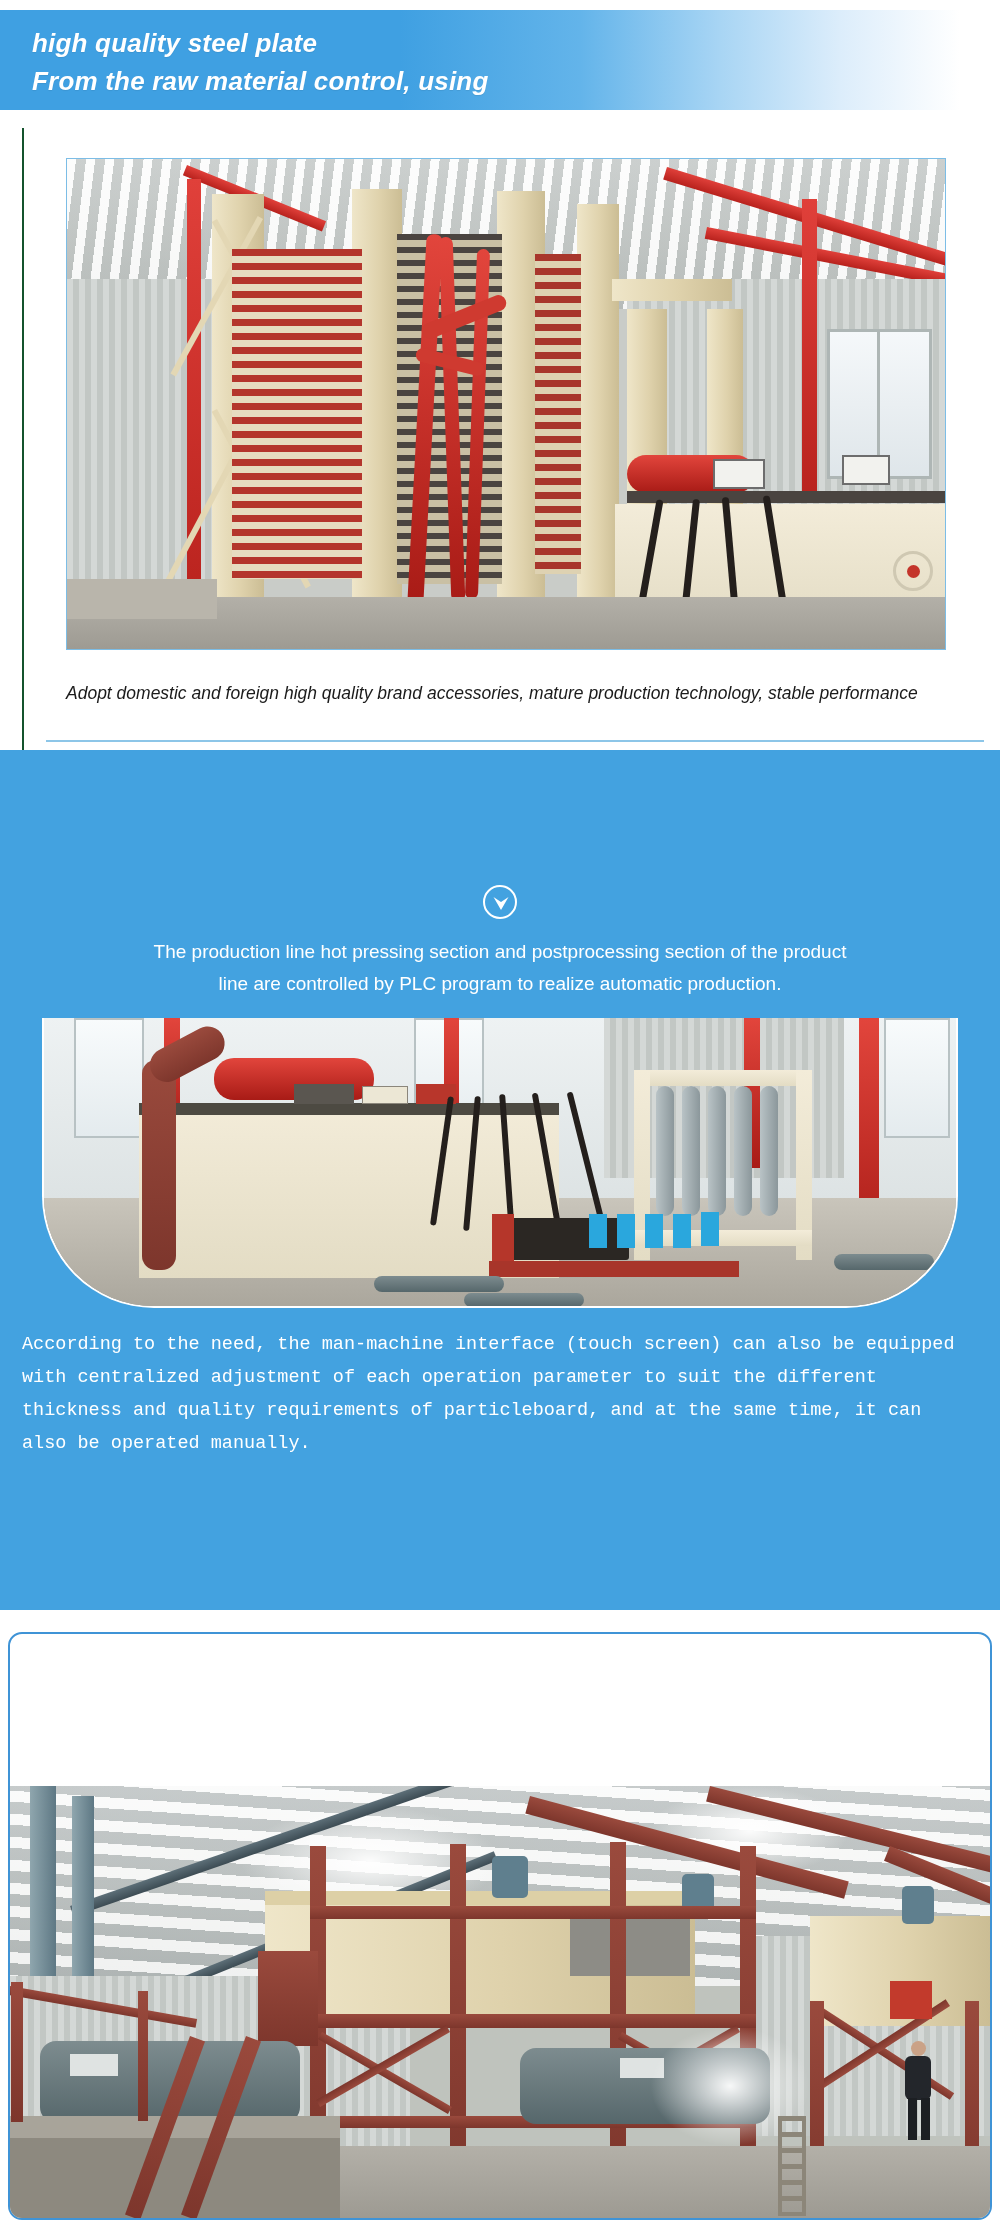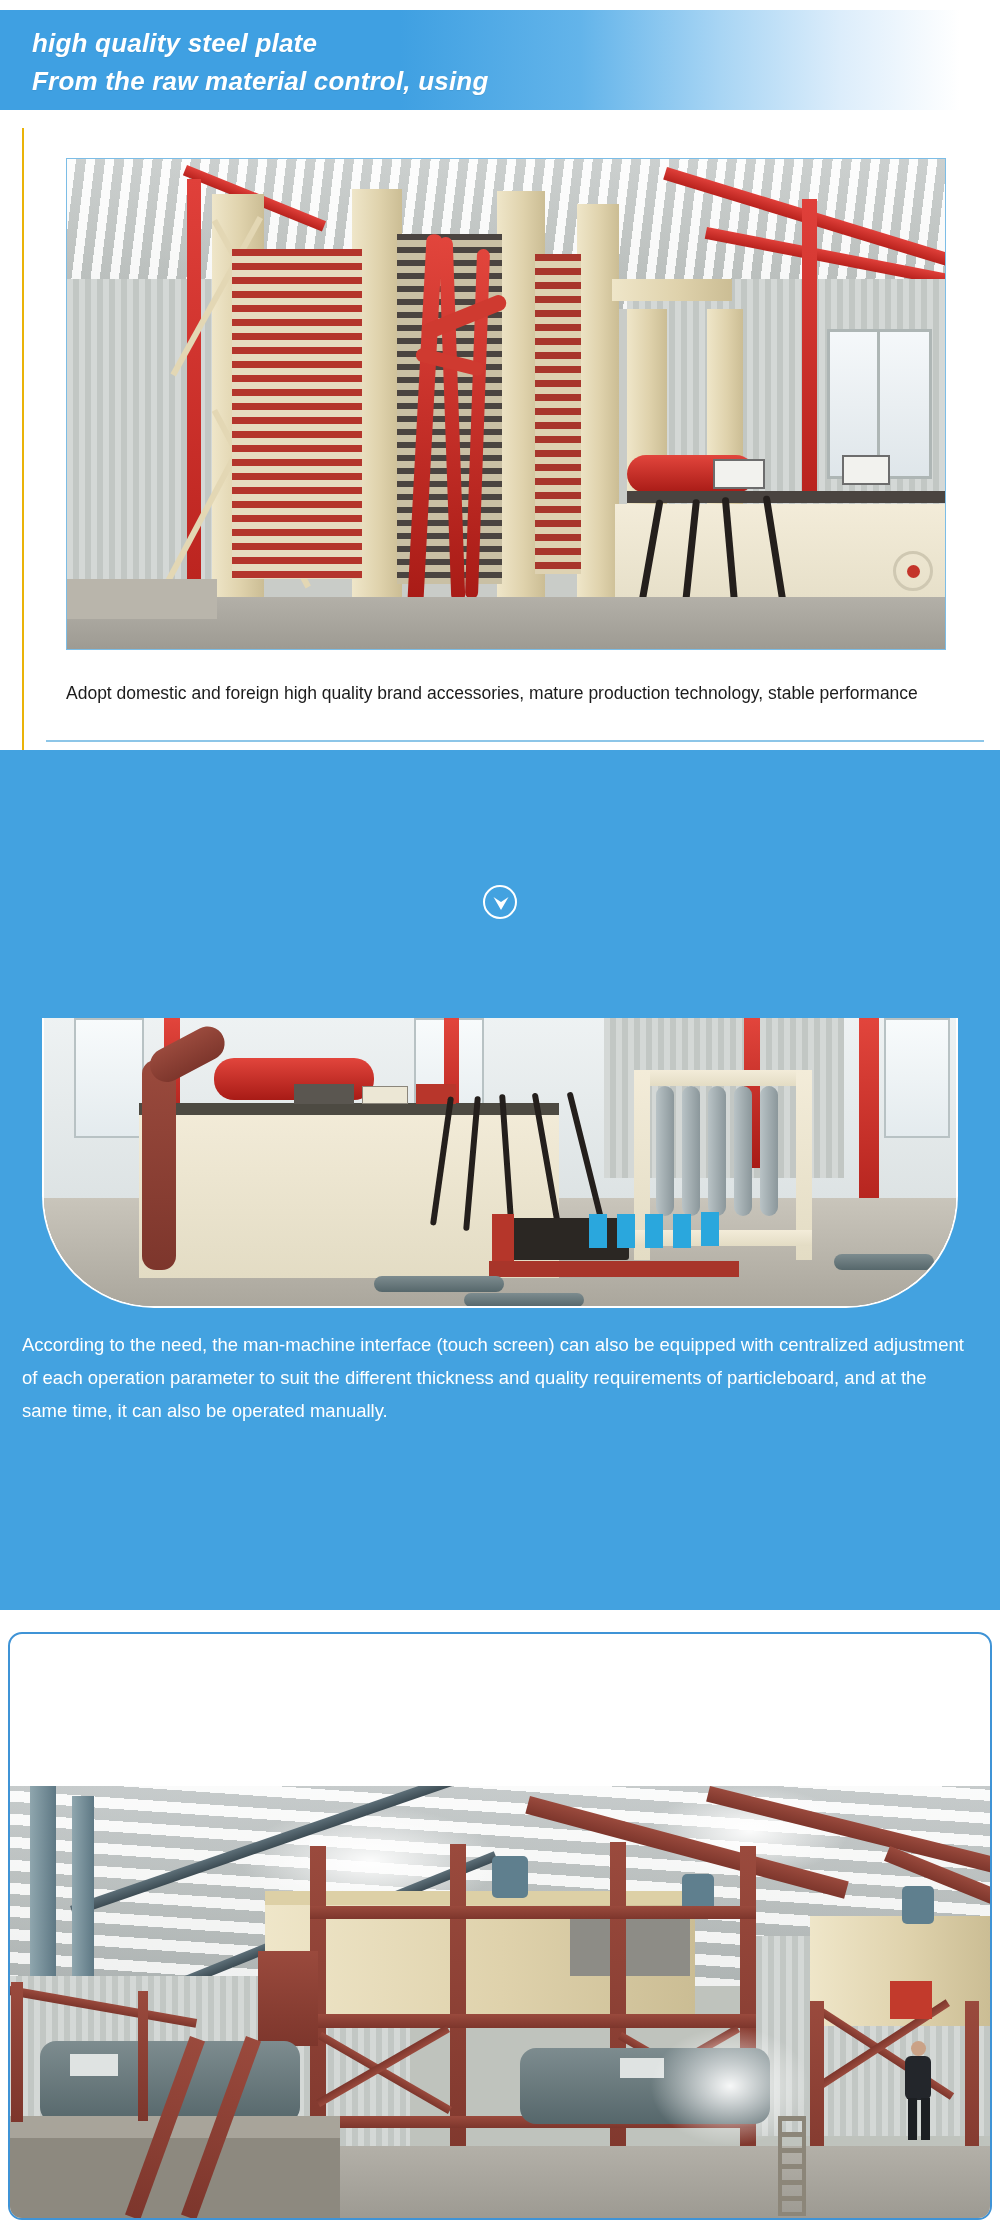--- a/index.html
+++ b/index.html
@@ -23,22 +23,23 @@
     font-weight: bold;
     font-style: italic;
     line-height: 38px;
     letter-spacing: .2px;
     text-shadow: 0 1px 1px rgba(0,0,0,.07);
   }
 
   
   .s1-card {
     position: absolute; left: 22px; top: 128px; width: 960px; height: 622px;
-    border-left: 2px solid #eab308;
+    border-left: 2px solid #14532d;
     background: #ffffff;
+    font-style: italic;
   }
   .s1-photo {
     position: absolute; left: 42px; top: 30px; width: 880px; height: 492px;
     border: 1px solid #7cbde6;
     overflow: hidden;
     background: #c9ccc8;
   }
   .s1-caption {
     position: absolute; left: 42px; top: 550px; width: 880px;
     font-size: 17.5px; line-height: 30px; color: #1b1b1b;
@@ -73,21 +74,21 @@
   .s2-photo {
     position: absolute; left: 42px; top: 268px; width: 916px; height: 290px;
     overflow: hidden; background: #cfd2cd;
     border-bottom-left-radius: 112px;
     border-bottom-right-radius: 112px;
     border: 2px solid #ffffff;
     border-top: none;
   }
   .s2-body {
     position: absolute; left: 22px; top: 578px; width: 950px;
-    color: #ffffff; font-size: 18.5px; line-height: 33px;
+    color: #ffffff; font-size: 18.5px; line-height: 33px; font-family: Liberation Mono, monospace;
   }
 
   
   .s3-box {
     position: absolute; left: 8px; top: 1632px; width: 984px; height: 588px;
     border: 2px solid #3f93d6; border-radius: 14px;
     background: #ffffff; overflow: hidden;
   }
   .s3-title {
     position: absolute; left: 0; top: 24px; width: 980px; text-align: center;
@@ -203,20 +204,24 @@
 
     <div class="s2-title">
     </div>
 
     <div class="s2-chevron">
       <svg width="20" height="20" viewBox="0 0 20 20">
         <path d="M2.5 4 L10 17 L17.5 4 L10 9 Z" fill="#ffffff"></path>
       </svg>
     </div>
 
+    <div class="s2-lead">
+      <div>The production line hot pressing section and postprocessing section of the product</div>
+      <div>line are controlled by PLC program to realize automatic production.</div>
+    </div>
 
     <div class="s2-photo">
       <div class="scene" aria-hidden="true">
 
         <div style="left:0;top:0;width:916px;height:180px;background:linear-gradient(180deg,#eef2f3,#dde3e4);"></div>
         <div class="wallp" style="left:560px;top:0;width:240px;height:160px;"></div>
         <div style="left:30px;top:0;width:70px;height:120px;background:linear-gradient(180deg,#f8fbfc,#e4ebee);border:2px solid #b8c2c4;"></div>
         <div style="left:370px;top:0;width:70px;height:120px;background:linear-gradient(180deg,#f8fbfc,#e4ebee);border:2px solid #b8c2c4;"></div>
         <div style="left:840px;top:0;width:66px;height:120px;background:linear-gradient(180deg,#f8fbfc,#e4ebee);border:2px solid #b8c2c4;"></div>
 

